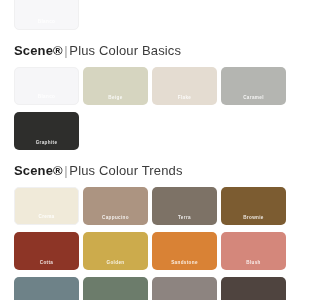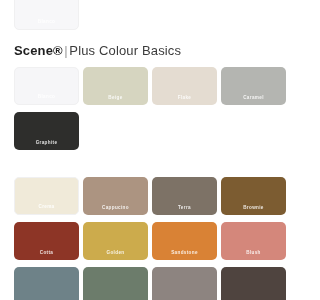--- a/index.html
+++ b/index.html
@@ -130,20 +130,23 @@
       <div class="swatch" style="background: rgb(180, 181, 177);">
         <div class="swatch-name dark-text">Caramel</div>
       </div>
       <div class="swatch" style="background: rgb(46, 46, 44);">
         <div class="swatch-name dark-text">Graphite</div>
       </div>
     </div>
 
   <div class="spacer-c"></div>
 
+  <div class="section-header">
+    <span class="brand">Scene</span><span class="brand">®</span><span class="sep">|</span><span>Plus Colour Trends</span>
+  </div>
 
   <div class="spacer-d"></div>
 
   <div class="swatch-grid" id="trends-grid">
       <div class="swatch light-edge" style="background: rgb(240, 234, 217);">
         <div class="swatch-name faint-text">Crema</div>
       </div>
       <div class="swatch" style="background: rgb(172, 148, 129);">
         <div class="swatch-name dark-text">Cappucino</div>
       </div>

